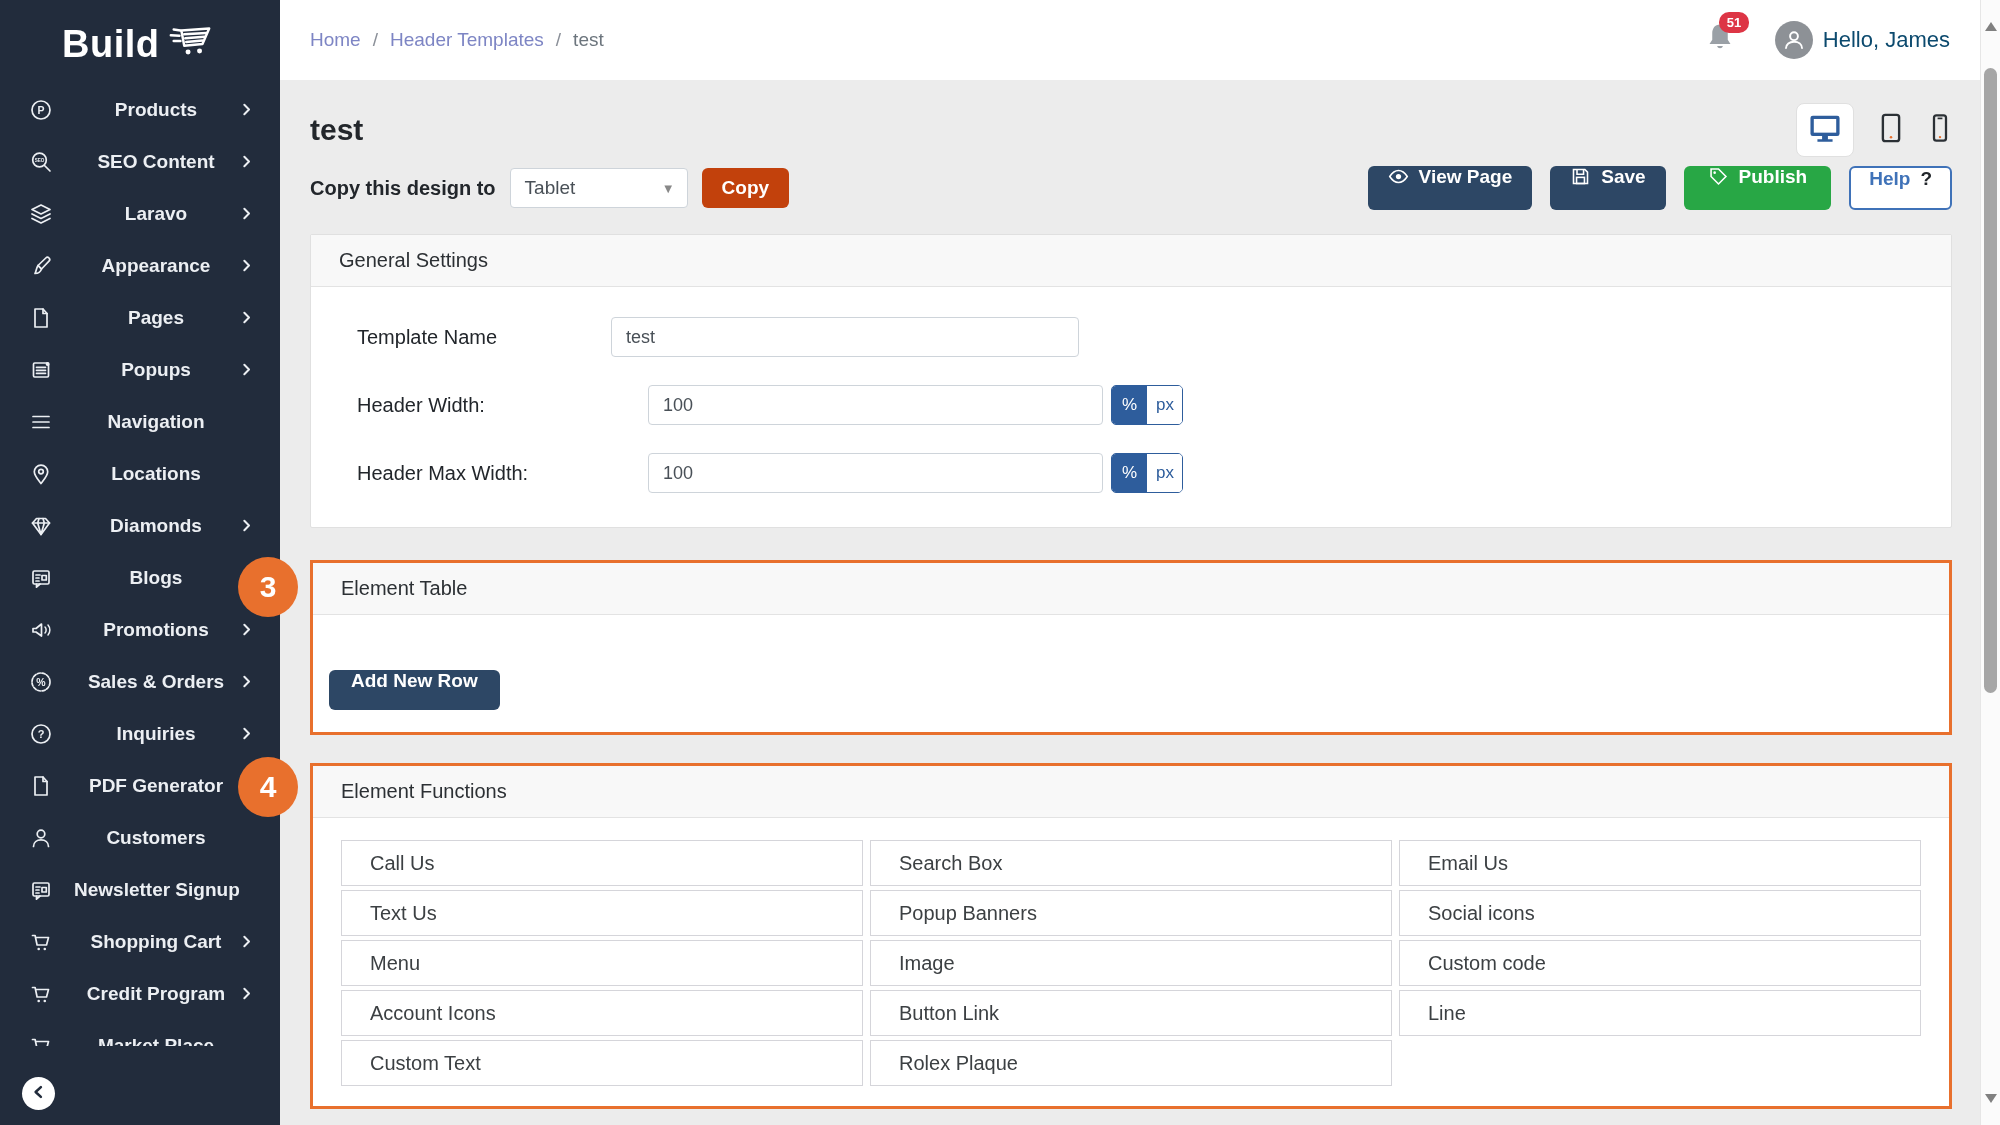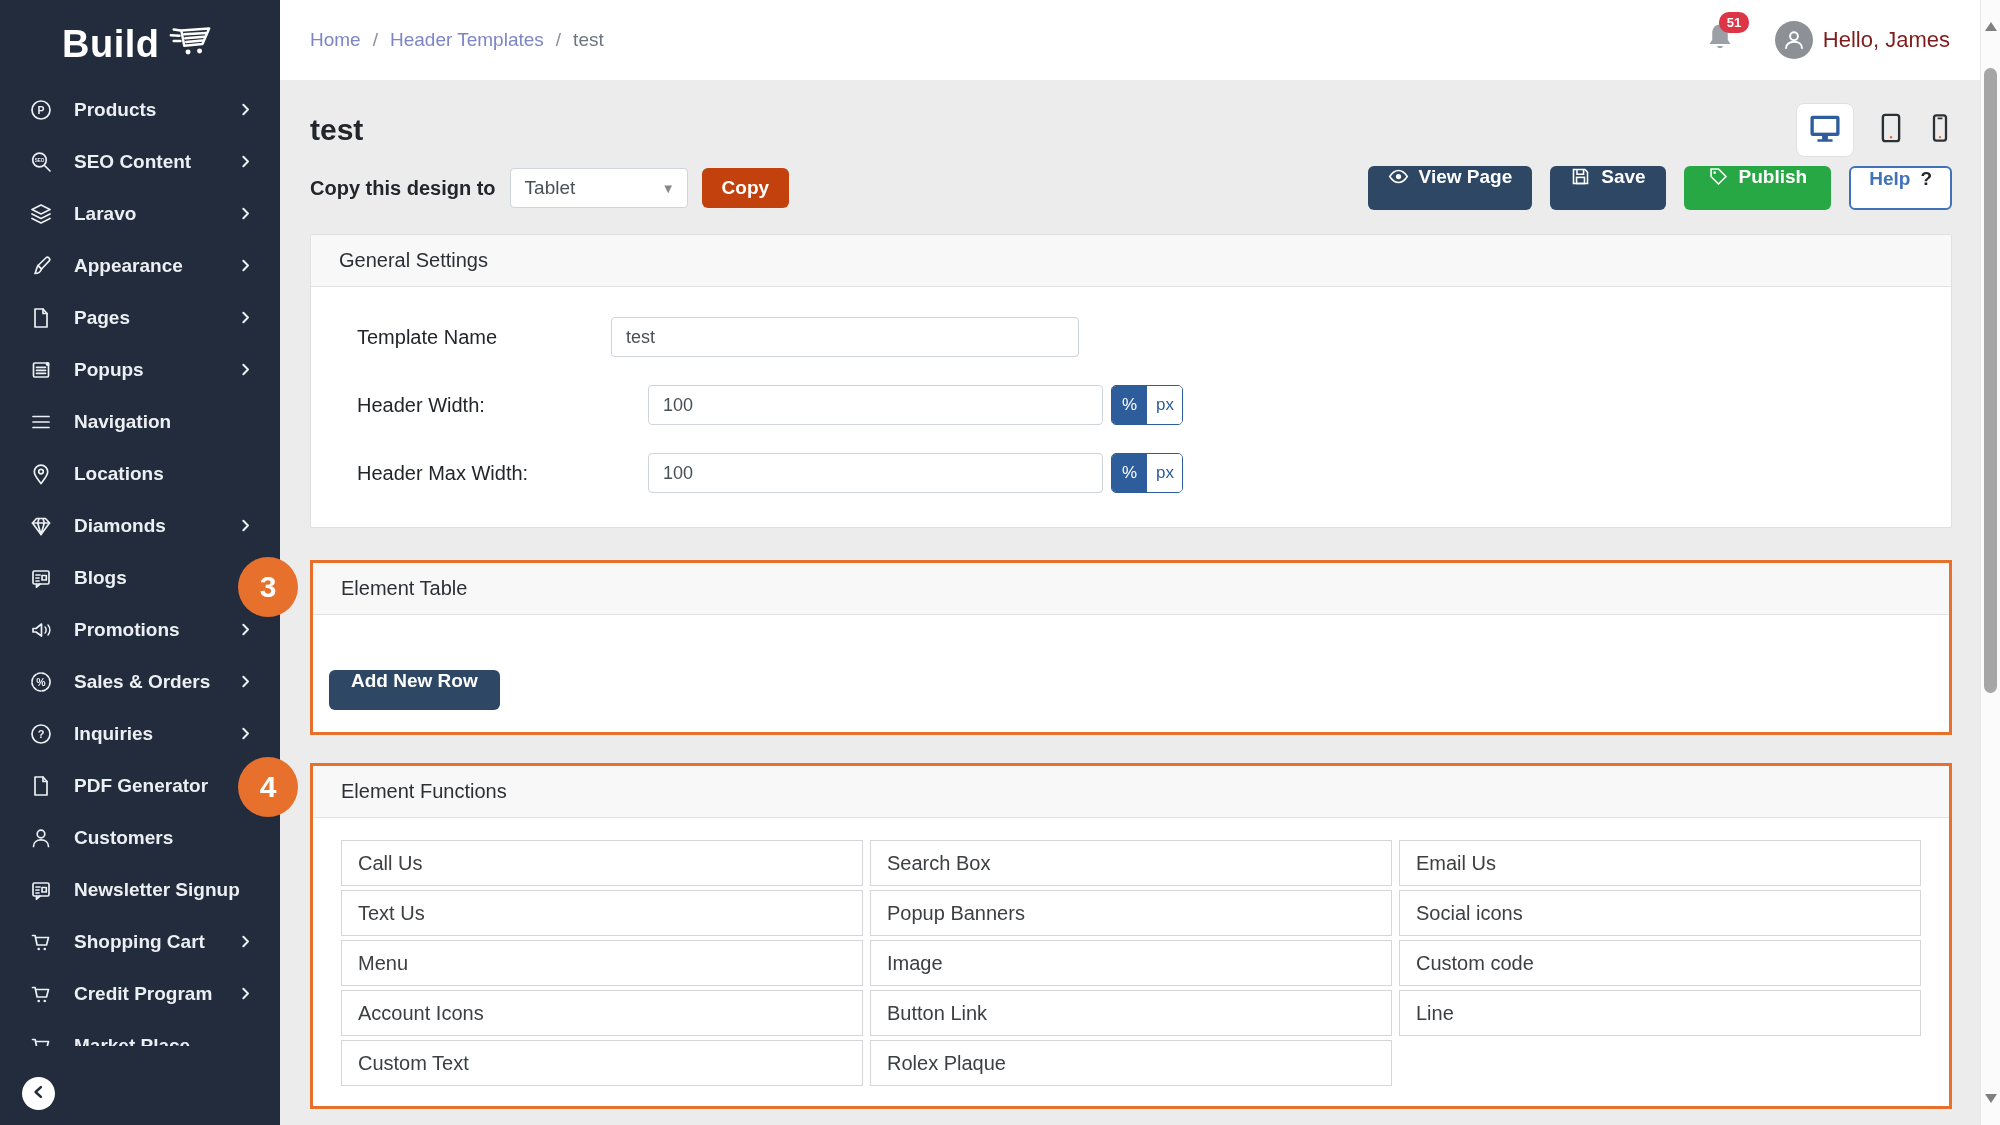--- a/index.html
+++ b/index.html
@@ -1,20 +1,20 @@
 <!DOCTYPE html>
 <html><head>
 <meta charset="utf-8">
 <style>
   * { margin:0; padding:0; box-sizing:border-box; }
   html,body { width:2000px; height:1125px; font-family:"Liberation Sans", sans-serif; }
   .app { position:relative; width:2000px; height:1125px; background:#ececec; overflow:hidden; }
 
   
-  .sidebar { position:absolute; left:0; top:0; width:280px; height:1125px; background:#222c3c; z-index:3; }
+  .sidebar { position:absolute; left:0; top:0; width:280px; height:1125px; background:#222c3c; z-index:3;text-align:center; }
   .logo { display:flex; align-items:center; gap:8px; padding:22px 0 18px 62px; }
   .logo-text { color:#fff; font-size:38px; font-weight:800; letter-spacing:.5px; }
   .nav { height:962px; overflow:hidden; }
   .nav-item { display:flex; align-items:center; height:52px; padding:0 26px 0 28px; cursor:pointer; color:#eceff3; }
   .nav-icon { width:26px; height:26px; flex:0 0 26px; display:flex; align-items:center; justify-content:center; }
   .nav-icon svg { width:24px; height:24px; }
   .nav-label { margin-left:20px; font-size:19px; font-weight:700; flex:1; white-space:nowrap; }
   .nav-chevron { width:16px; height:16px; }
   .nav-chevron svg { width:15px; height:15px; }
   .collapse-btn { position:absolute; left:22px; top:1077px; width:33px; height:33px; background:#fff; border-radius:50%; display:flex; align-items:center; justify-content:center; cursor:pointer; z-index:4; }
@@ -25,21 +25,21 @@
   .crumb-link { color:#7d85c4; cursor:pointer; }
   .crumb-sep { color:#8a8f98; }
   .crumb-current { color:#6c757d; }
   .topbar-right { display:flex; align-items:center; gap:40px; }
   .bell-wrap { position:relative; cursor:pointer; }
   .bell-wrap svg { width:30px; height:32px; }
   .notif-badge { position:absolute; top:-10px; left:14px; background:#dd3545; color:#fff; font-size:13px; font-weight:700; padding:3px 8px; border-radius:10px; }
   .user-wrap { display:flex; align-items:center; gap:10px; cursor:pointer; }
   .avatar { width:38px; height:38px; border-radius:50%; background:#8d9196; display:flex; align-items:center; justify-content:center; }
   .avatar svg { width:26px; height:26px; }
-  .greeting { color:#7f1d1d; font-size:22px; }
+  .greeting { color:#0c4a6e; font-size:22px; }
 
   
   .content { position:absolute; left:280px; top:80px; width:1700px; height:1045px; padding:22px 28px 0 30px; background:#ececec; }
   .title-row { display:flex; align-items:center; justify-content:space-between; height:56px; }
   .page-title { font-size:30px; font-weight:700; color:#22262b; }
   .device-switch { display:flex; align-items:center; gap:22px; }
   .device-active { width:58px; height:54px; background:#fff; border:1px solid #e0e0e0; border-radius:8px; display:flex; align-items:center; justify-content:center; cursor:pointer; }
   .device-btn { cursor:pointer; display:flex; align-items:center; justify-content:center; }
 
   .toolbar-row { display:flex; align-items:center; justify-content:space-between; margin-top:8px; height:44px; }
@@ -70,21 +70,21 @@
   .unit-toggle { display:flex; margin-left:8px; border:1px solid #2e5d9c; border-radius:5px; overflow:hidden; height:40px; }
   .unit { width:35px; display:flex; align-items:center; justify-content:center; font-size:17px; cursor:pointer; }
   .unit-on { background:#2e5d9c; color:#fff; }
   .unit-off { background:#fff; color:#2e5d9c; border-left:1px solid #fff; }
 
   .card-orange { border:3px solid #e8702d; border-radius:0; margin-top:32px; }
   .card-et .card-body { padding:55px 28px 22px 16px; }
   .card-ef { margin-top:28px; }
   .card-ef .card-body { padding:22px 28px 20px 28px; }
   .fn-grid { display:grid; grid-template-columns:1fr 1fr 1fr; column-gap:7px; row-gap:4px; }
-  .fn-cell { height:46px; background:#fff; border:1px solid #d5d5da; display:flex; align-items:center; padding-left:16px; font-size:20px; color:#3c4043; cursor:pointer; }
+  .fn-cell { height:46px; background:#fff; border:1px solid #d5d5da; display:flex; align-items:center; padding-left:28px; font-size:20px; color:#3c4043; cursor:pointer; }
 
   
   .step-badge { position:absolute; width:60px; height:60px; border-radius:50%; background:#e8702d; color:#fff; font-size:30px; font-weight:700; display:flex; align-items:center; justify-content:center; z-index:6; }
   .badge-3 { left:238px; top:557px; }
   .badge-4 { left:238px; top:757px; }
 
   
   .scrollbar { position:absolute; right:0; top:0; width:20px; height:1125px; background:#fbfbfb; border-left:1px solid #e6e6e6; z-index:7; }
   .sb-arrow { position:absolute; left:4px; width:0; height:0; border-left:6px solid transparent; border-right:6px solid transparent; cursor:pointer; }
   .sb-up { top:22px; border-bottom:9px solid #808080; }

